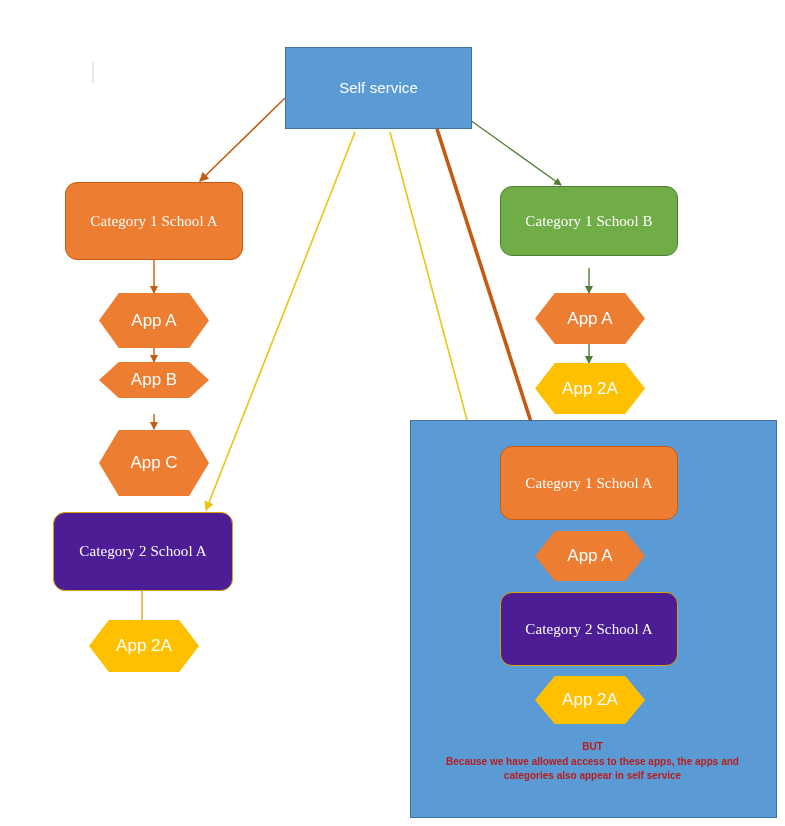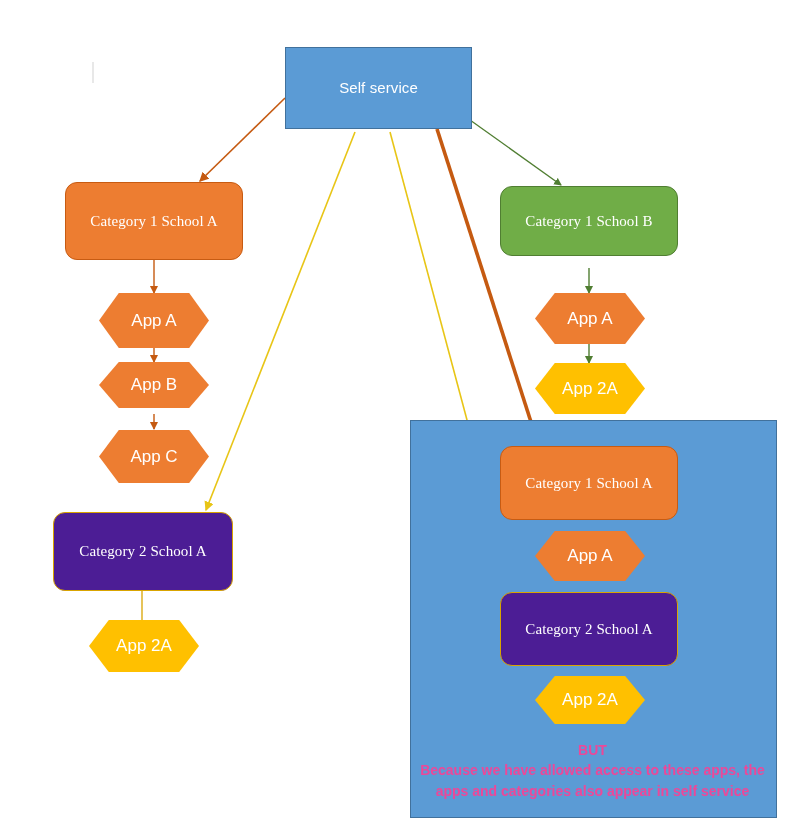--- a/index.html
+++ b/index.html
@@ -80,23 +80,23 @@
     left: 0; top: 0;
     width: 100%; height: 100%;
     display: flex;
     align-items: center;
     justify-content: center;
     color: #ffffff;
     font-size: 17px;
   }
   .note {
     position: absolute;
-    color: #ec4899;
+    color: #b91c1c;
     font-weight: bold;
-    font-size: 14px;
+    font-size: 10px;
     text-align: center;
     line-height: 1.45;
   }
   .note .but { display: block; }
   .artifact {
     position: absolute;
     background: #E8E8E8;
   }
 </style>
 </head>
@@ -142,26 +142,26 @@
 
   <div class="node rect" style="left:285px; top:47px; width:187px; height:82px;">Self service</div>
 
   <div class="node round orange" style="left:65px; top:182px; width:178px; height:78px;">Category 1 School A</div>
 
   <div class="hex-wrap" style="left:99px; top:293px; width:110px; height:55px;">
     <div class="hex orange hex-outline"></div>
     <div class="hex-label">App A</div>
   </div>
 
-  <div class="hex-wrap" style="left:99px; top:362px; width:110px; height:46px;text-align:right;">
+  <div class="hex-wrap" style="left:99px; top:362px; width:110px; height:36px;text-align:right;">
     <div class="hex orange hex-outline"></div>
     <div class="hex-label">App B</div>
   </div>
 
-  <div class="hex-wrap" style="left:99px; top:430px; width:110px; height:53px;">
+  <div class="hex-wrap" style="left:99px; top:430px; width:110px; height:66px;">
     <div class="hex orange hex-outline"></div>
     <div class="hex-label">App C</div>
   </div>
 
   <div class="node round gold" style="left:53px; top:512px; width:180px; height:79px;">Category 2 School A</div>
 
   <div class="hex-wrap" style="left:89px; top:620px; width:110px; height:52px;">
     <div class="hex gold hex-outline"></div>
     <div class="hex-label">App 2A</div>
   </div>

